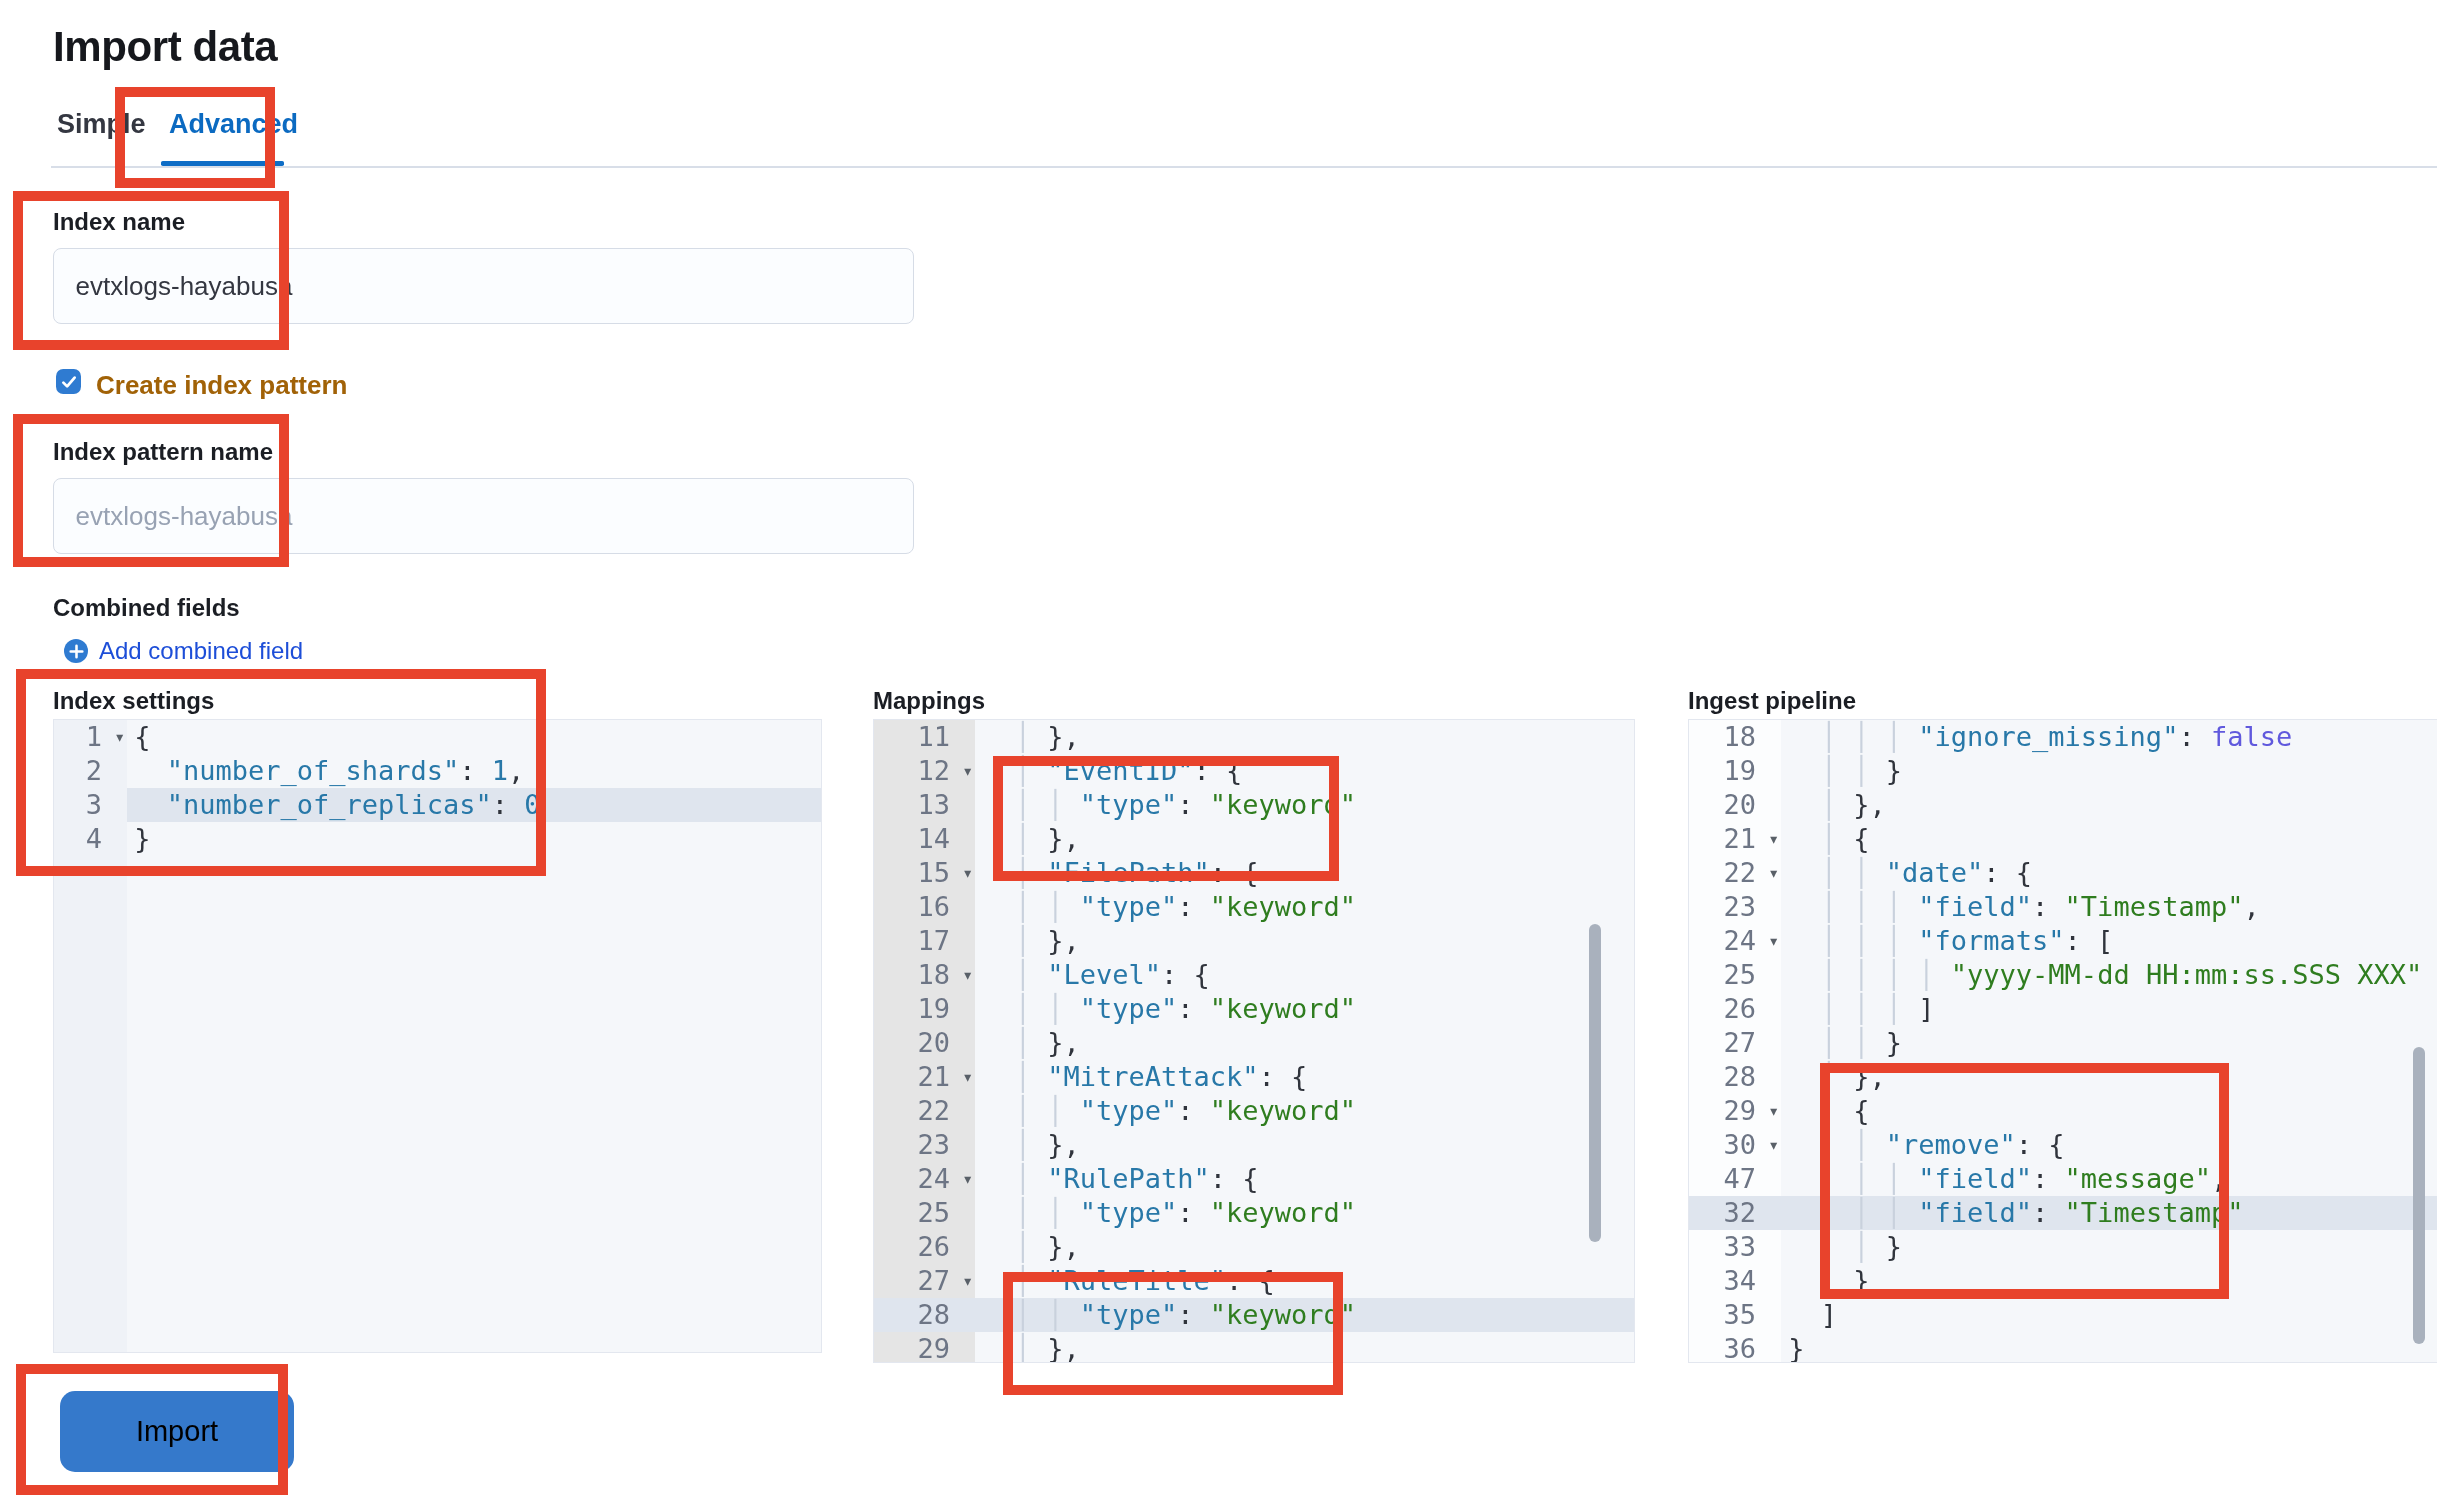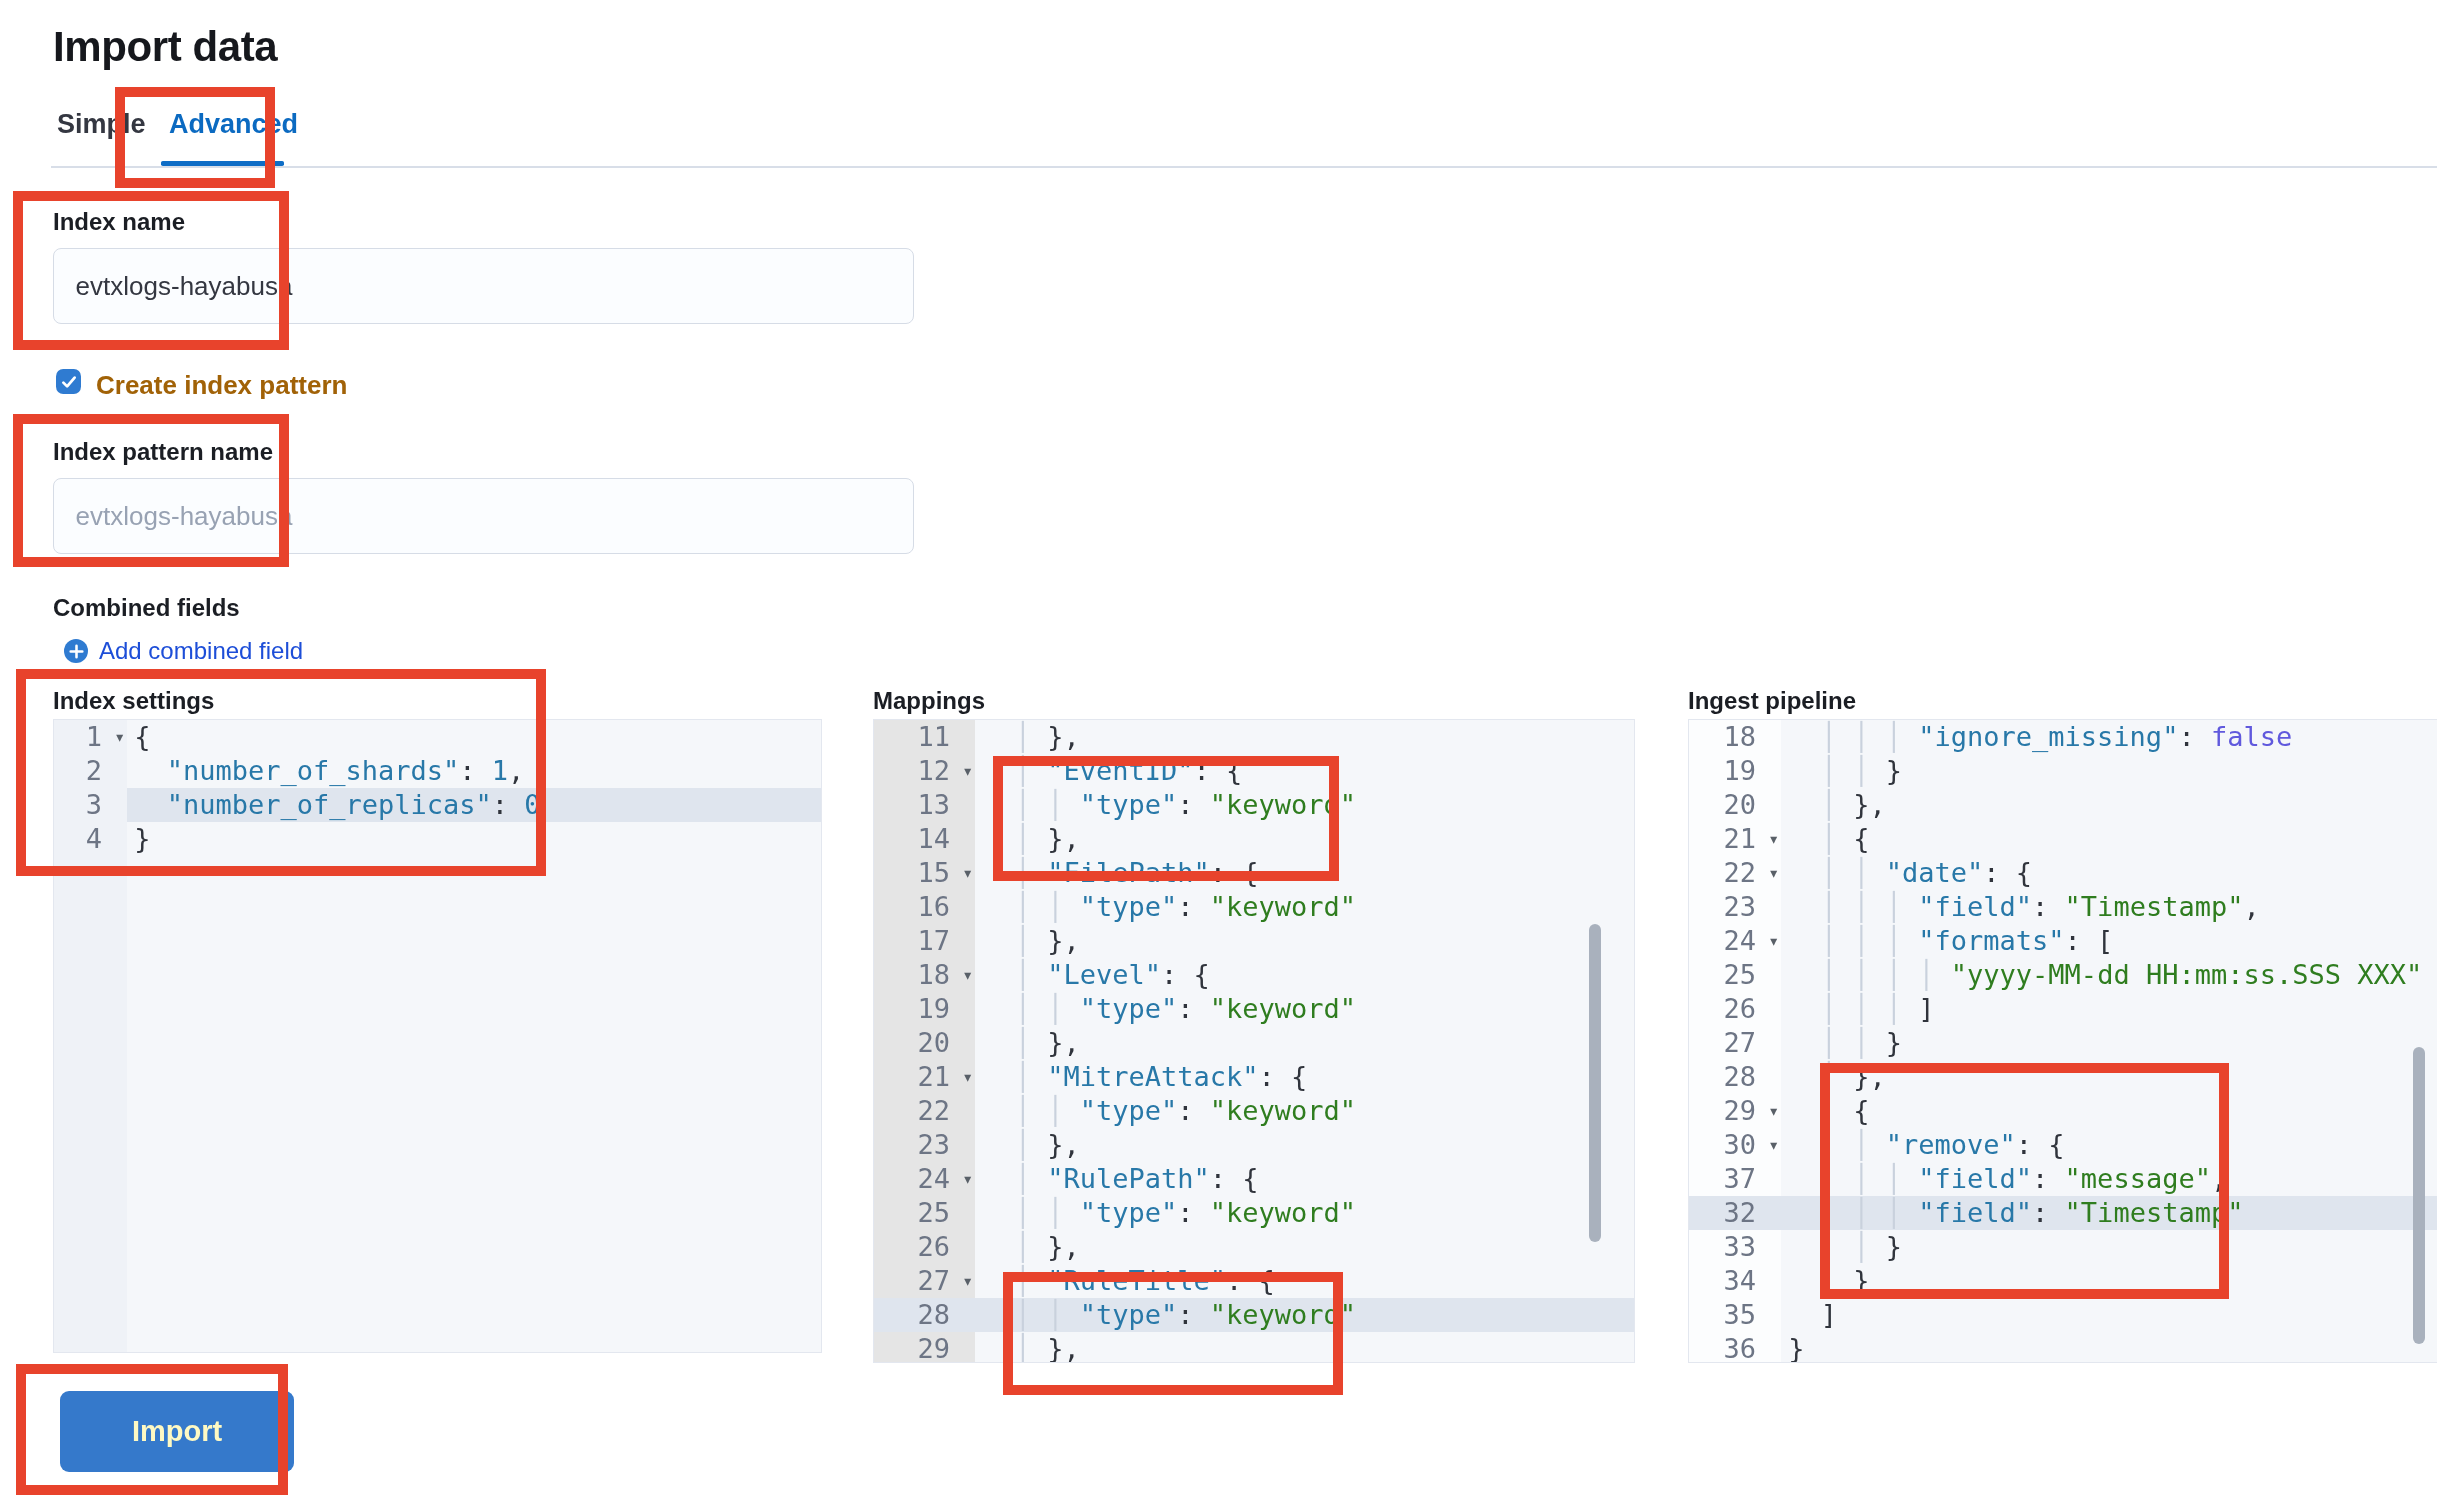--- a/index.html
+++ b/index.html
@@ -52,23 +52,23 @@
   #editor-1 .gutter{width:101px;background:#e5e5e5;}
   #editor-1 .content{background:#f5f7fa;}
   #editor-2{left:1664px;width:774px;height:644px;}
   #editor-2 .gutter{width:92px;background:#fcfdfe;}
   #editor-2 .content{background:#f5f7fa;}
 
   .thumb{position:absolute;width:11.7px;border-radius:6.3px;background:#a9b1bd;}
   #thumb-mappings{left:1589px;top:924px;height:318px;}
   #thumb-ingest{left:2413px;top:1047px;height:297px;}
 
-  .import-btn{left:36px;top:1391px;width:234px;height:81px;border:none;border-radius:9px;
-              background:#3579cb;color:#fef9c3;font-family:"Liberation Sans",sans-serif;
-              font-size:29px;font-weight:700;cursor:pointer;}
+  .import-btn{left:36px;top:1391px;width:234px;height:81px;border:none;border-radius:15px;
+              background:#3579cb;color:#000000;font-family:"Liberation Sans",sans-serif;
+              font-size:29px;font-weight:400;cursor:pointer;}
 
   .redbox{position:absolute;border:10px solid #e8432c;box-sizing:border-box;pointer-events:none;}
   #rb-advanced{left:115px;top:87px;width:160px;height:101px;}
   #rb-indexname{left:12.6px;top:191px;width:276px;height:159px;}
   #rb-indexpattern{left:12.6px;top:414px;width:276px;height:153px;}
   #rb-indexsettings{left:16px;top:669px;width:530px;height:207px;}
   #rb-eventid{left:993px;top:756px;width:346px;height:125px;}
   #rb-ruletitle{left:1003px;top:1272px;width:340px;height:123px;}
   #rb-remove{left:1820px;top:1063px;width:409px;height:236px;}
   #rb-import{left:16px;top:1364px;width:272px;height:131px;}
@@ -176,21 +176,21 @@
         <div class="gl">21<span class="fold">▾</span></div>
         <div class="gl">22<span class="fold">▾</span></div>
         <div class="gl">23</div>
         <div class="gl">24<span class="fold">▾</span></div>
         <div class="gl">25</div>
         <div class="gl">26</div>
         <div class="gl">27</div>
         <div class="gl">28</div>
         <div class="gl">29<span class="fold">▾</span></div>
         <div class="gl">30<span class="fold">▾</span></div>
-        <div class="gl">37</div>
+        <div class="gl">47</div>
         <div class="gl hl">32</div>
         <div class="gl">33</div>
         <div class="gl">34</div>
         <div class="gl">35</div>
         <div class="gl">36</div>
       </div>
     <div class="content">
         <div class="cl"><span class="c-p">  </span><span class="c-g">│</span><span class="c-p"> </span><span class="c-g">│</span><span class="c-p"> </span><span class="c-g">│</span><span class="c-p"> </span><span class="c-k">"ignore_missing"</span><span class="c-p">: </span><span class="c-b">false</span></div>
         <div class="cl"><span class="c-p">  </span><span class="c-g">│</span><span class="c-p"> </span><span class="c-g">│</span><span class="c-p"> }</span></div>
         <div class="cl"><span class="c-p">  </span><span class="c-g">│</span><span class="c-p"> },</span></div>

